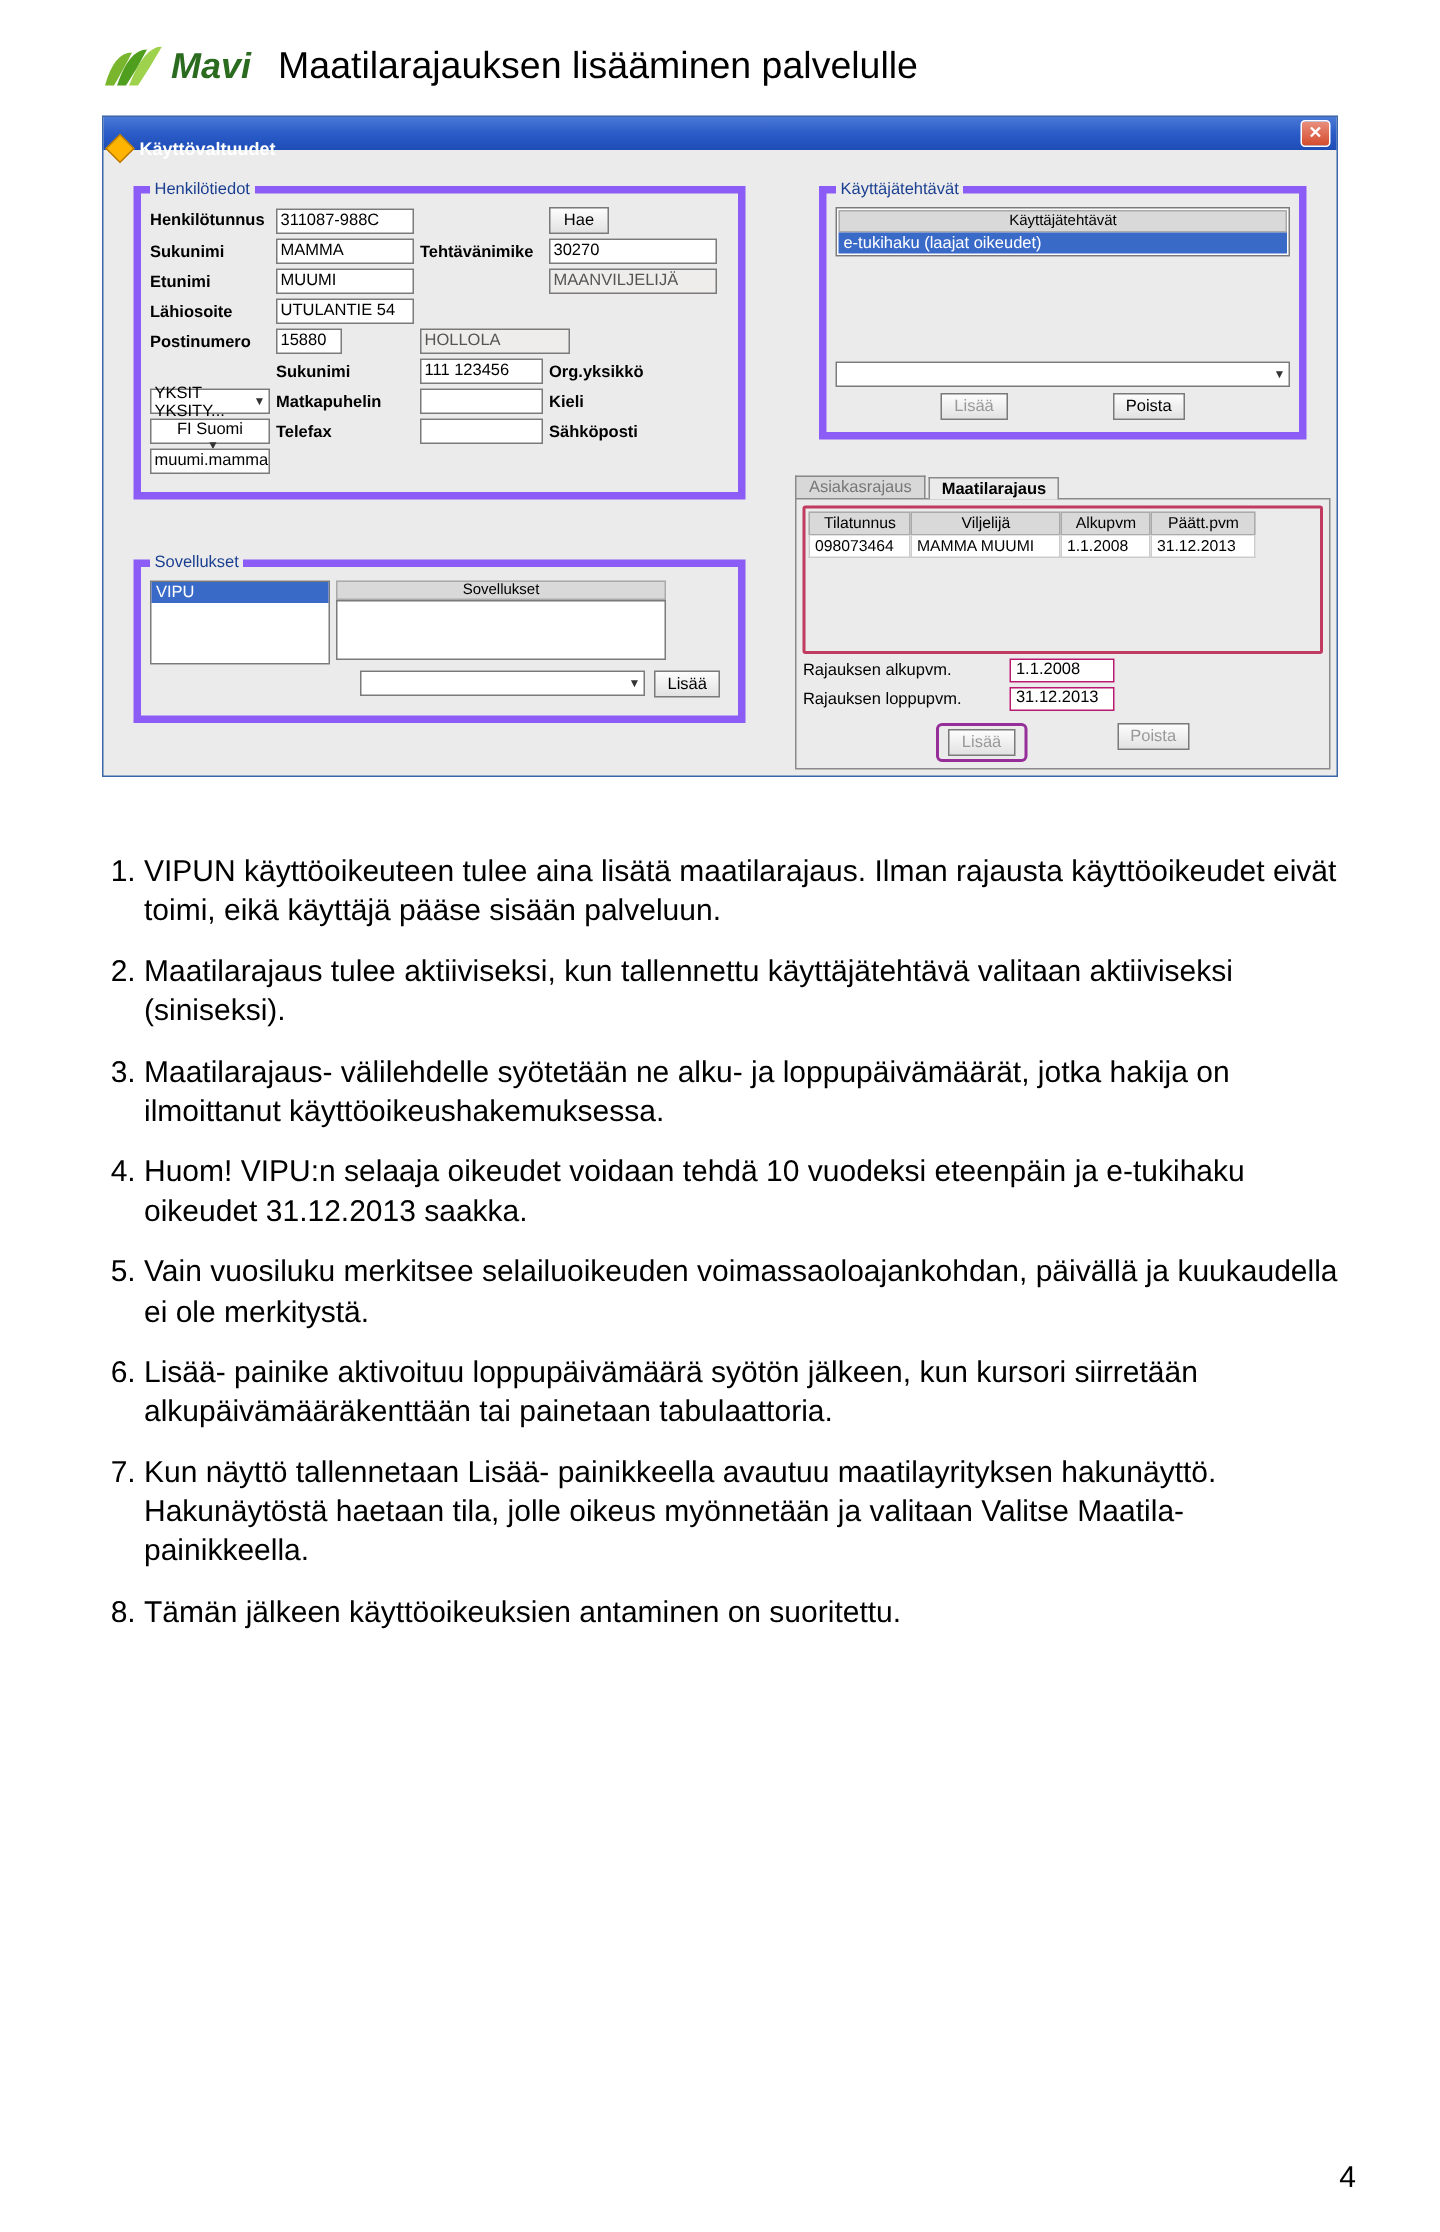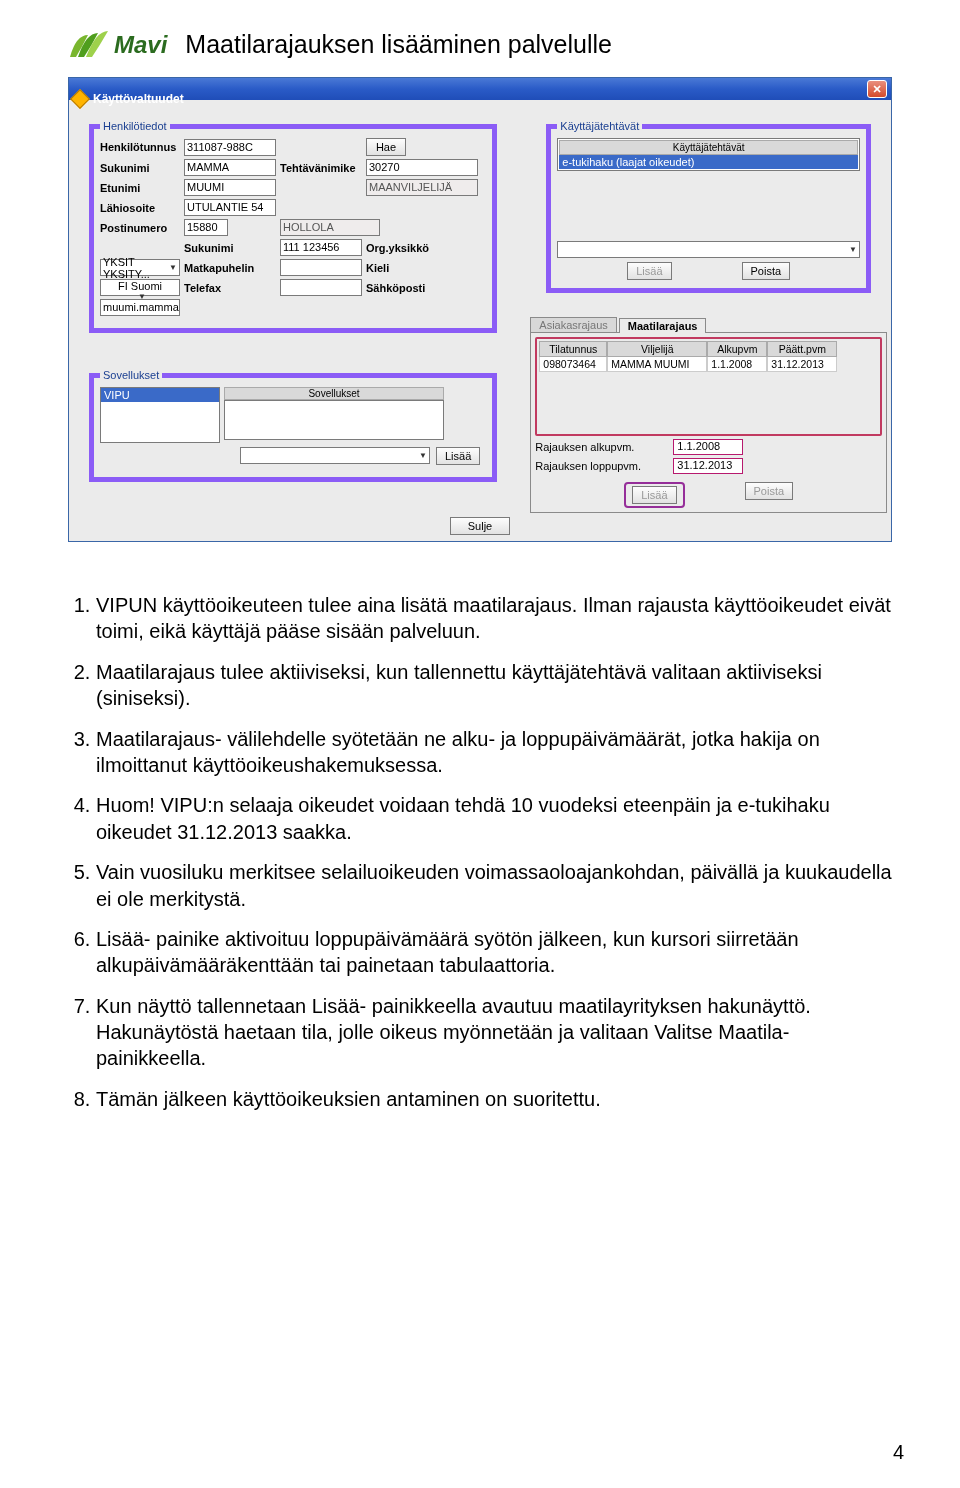--- a/index.html
+++ b/index.html
@@ -413,23 +413,20 @@
               <div class="purple-box">
                 <div class="btn dis">Lisää</div>
               </div>
               <div class="btn dis">Poista</div>
             </div>
           </div>
         </div>
       </div>
     </div>
 
-    <div class="winfooter2">
-      <div class="btn" style="width:60px;">Sulje</div>
-    </div>
   </div>
 
   <div class="body-text">
     <ol>
       <li>VIPUN käyttöoikeuteen tulee aina lisätä maatilarajaus. Ilman rajausta käyttöoikeudet eivät toimi, eikä käyttäjä pääse sisään palveluun.</li>
       <li>Maatilarajaus tulee aktiiviseksi, kun tallennettu käyttäjätehtävä valitaan aktiiviseksi (siniseksi).</li>
       <li>Maatilarajaus- välilehdelle syötetään ne alku- ja loppupäivämäärät, jotka hakija on ilmoittanut käyttöoikeushakemuksessa.</li>
       <li>Huom! VIPU:n selaaja oikeudet voidaan tehdä 10 vuodeksi eteenpäin ja e-tukihaku oikeudet 31.12.2013 saakka.</li>
       <li>Vain vuosiluku merkitsee selailuoikeuden voimassaoloajankohdan, päivällä ja kuukaudella ei ole merkitystä.</li>
       <li>Lisää- painike aktivoituu loppupäivämäärä syötön jälkeen, kun kursori siirretään alkupäivämääräkenttään tai painetaan tabulaattoria.</li>

